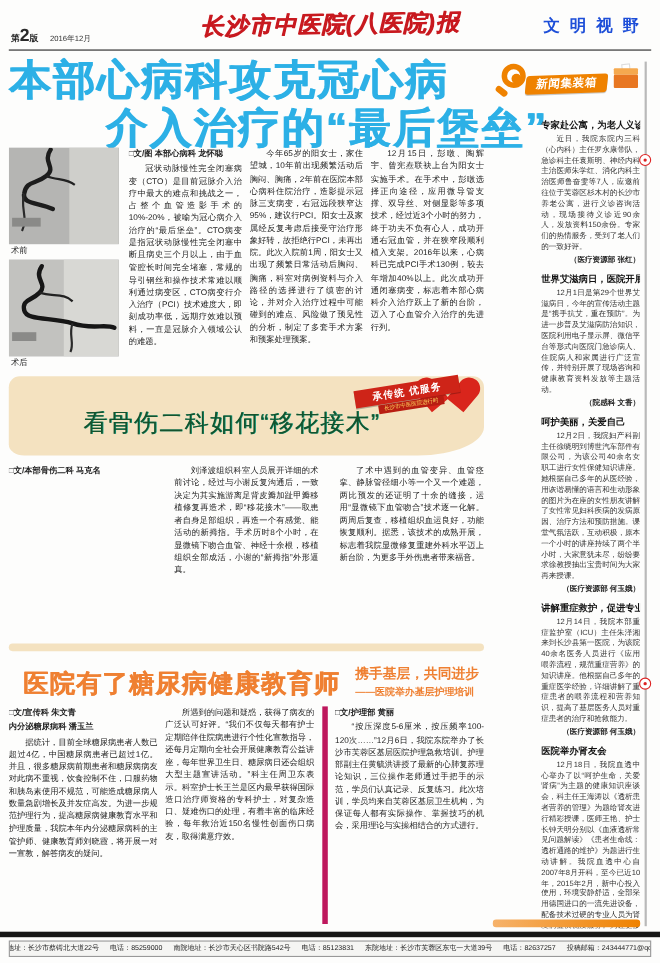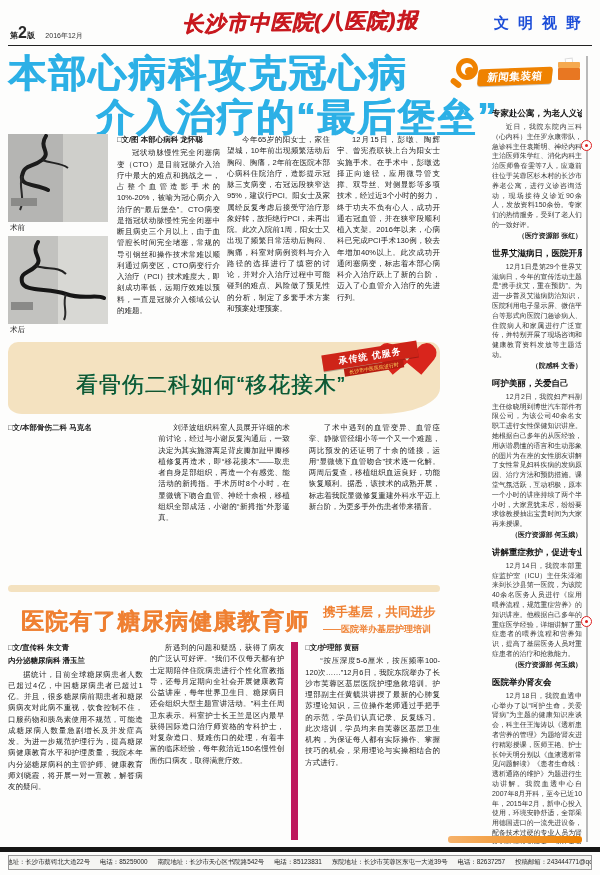--- a/index.html
+++ b/index.html
@@ -79,21 +79,21 @@
   .bottom { position:absolute; top:596px; left:8px; width:432px; height:246px; overflow:hidden; }
   .bottom-head { display:flex; align-items:center; height:44px;margin-left:13px; }
   .diabetes-title {
     color:#ef8032; font-size:23px; font-weight:900; letter-spacing:1px; white-space:nowrap;
     text-shadow:0.6px 0 0 #ef8032; width:302px; flex:none; padding-top:6px;
   }
   .training-title { flex:1; padding-top:4px; }
   .training-title .t1 { color:#ef8032; font-size:12.5px; font-weight:900; white-space:nowrap; }
   .training-title .t2 { color:#ef8032; font-size:9px; font-weight:bold; margin-top:2px; white-space:nowrap; }
   .bottom-cols { display:flex; gap:7px; height:198px; overflow:hidden; margin-top:2px;justify-content:center; }
-  .bottom-cols .col3 { border-left:7px solid #be185d; padding-left:7px; }
+  .bottom-cols .col3 { border-left:5px solid #be185d; padding-left:7px; }
   
   .sidebar { position:absolute; top:56px; left:448px; width:134px; height:788px; overflow:hidden; }
   .sidebar-header { position:relative; height:46px; margin-bottom:6px; }
   .mag { position:absolute; left:0; top:2px; width:34px; height:34px; }
   .mag .ring { position:absolute; left:8px; top:0; width:22px; height:22px; border:5px solid #ef8200; border-radius:50%; background:#fff; }
   .mag .dot { position:absolute; left:17px; top:9px; width:9px; height:9px; border-radius:50%; background:#ef8200; }
   .mag .handle { position:absolute; left:2px; top:22px; width:12px; height:6px; background:#ef8200; transform:rotate(38deg); border-radius:3px; }
   .news-ribbon {
     position:absolute; left:30px; top:12px; width:74px; height:17px; background:#ef8200;
     transform:skewX(-8deg) rotate(-2deg); border-radius:3px;

